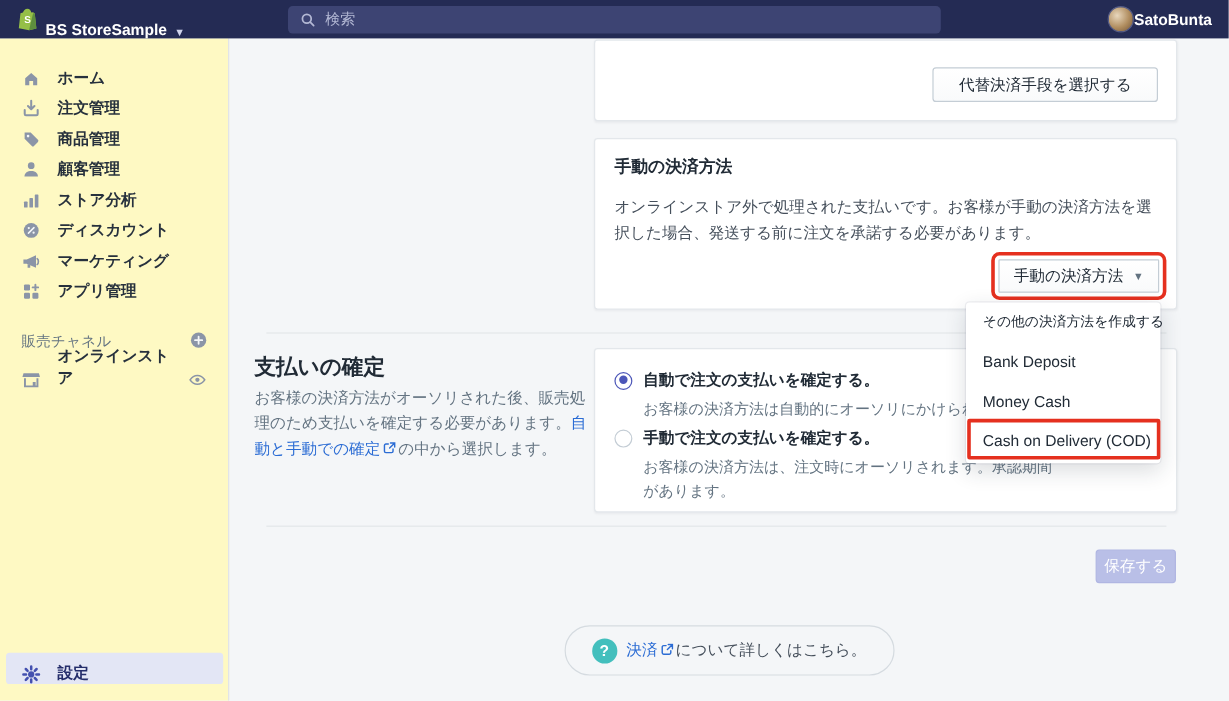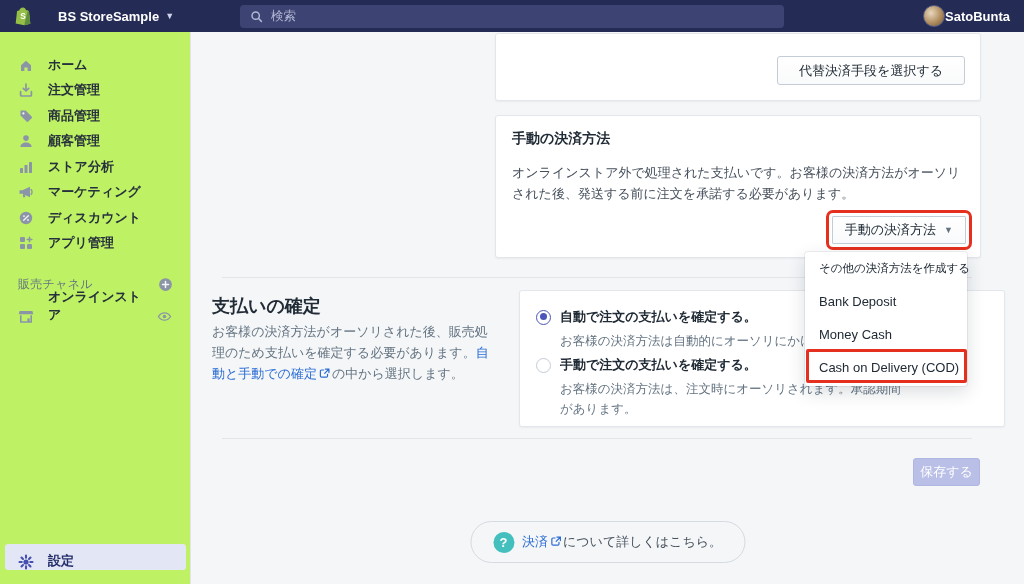--- a/index.html
+++ b/index.html
@@ -3,35 +3,35 @@
 <meta charset="utf-8">
 <style>
   * { margin:0; padding:0; box-sizing:border-box; }
   html,body { width:1024px; height:584px; overflow:hidden; }
   body { font-family:"Liberation Sans","DejaVu Sans",sans-serif; background:#f4f6f8; color:#212b36; }
   .page { position:relative; width:1024px; height:584px; }
 
   
   .topbar { position:absolute; left:0; top:0; width:1024px; height:32px; background:#242b54; display:flex; align-items:center; z-index:40; }
   .logo { position:absolute; left:12px; top:5px; width:22px; height:22px; }
-  .store-switcher { position:absolute; left:38px; top:0; height:32px; display:flex; align-items:center; gap:6px; color:#fff; font-size:13px; font-weight:700; cursor:pointer;margin-left:20px; }
+  .store-switcher { position:absolute; left:38px; top:0; height:32px; display:flex; align-items:flex-end; gap:6px; color:#fff; font-size:13px; font-weight:700; cursor:pointer; }
   .store-caret { font-size:9px; color:#cfd3ea; }
   .searchbox { position:absolute; left:240px; top:5px; width:544px; height:23px; background:#3d4473; border-radius:4px; display:flex; align-items:center; padding:0 10px; gap:8px; }
   .searchbox .ph { color:#b3b8d4; font-size:12.5px; }
   .userchip { position:absolute; right:14px; top:0; height:32px; display:flex; align-items:center; gap:0; }
   .avatar { width:22px; height:22px; border-radius:50%; background:radial-gradient(circle at 35% 35%, #e8d7bd, #b08d5f 55%, #6e5236); border:1px solid #555c86; }
   .username { color:#fff; font-size:13px; font-weight:600; }
 
   
-  .sidebar { position:absolute; left:0; top:32px; width:191px; height:552px; background:#bef264; border-right:1px solid #e1e4e8; z-index:30; }
+  .sidebar { position:absolute; left:0; top:32px; width:191px; height:552px; background:#fef9c3; border-right:1px solid #e1e4e8; z-index:30; }
   .nav { position:absolute; left:0; top:20px; width:100%; }
   .nav-item { display:flex; align-items:center; height:25.5px; padding-left:18px; gap:14px; cursor:pointer; }
   .nav-item .lbl { font-size:13px; font-weight:600; color:#27313d; }
   .nav-icon { width:16px; height:16px; flex:0 0 16px; }
-  .channels-hdr { position:absolute; left:18px; top:244px; width:155px; display:flex; align-items:center; justify-content:space-between; }
+  .channels-hdr { position:absolute; left:18px; top:244px; width:155px; display:flex; justify-content:space-between; }
   .channels-hdr .t { font-size:12px; color:#637381; letter-spacing:.3px; }
   .channel-row { position:absolute; left:0; top:266px; width:100%; height:26px; display:flex; align-items:flex-end; padding:0 18px; gap:14px; cursor:pointer; }
   .channel-row .lbl { font-size:13px; font-weight:600; color:#27313d; flex:1; }
   .settings-row { position:absolute; left:5px; top:512px; width:181px; height:26px; background:#e3e6f5; border-radius:3px; display:flex; align-items:flex-end; padding-left:13px; gap:14px; cursor:pointer; }
   .settings-row .lbl { font-size:13px; font-weight:600; color:#252e6b; }
 
   
   .main { position:absolute; left:191px; top:32px; width:833px; height:552px; background:#f4f6f8; }
   .card { position:absolute; background:#fff; border:1px solid #e3e7eb; border-radius:3px; box-shadow:0 1px 2px rgba(22,29,37,.05); }
   .card-alt { left:304px; top:1px; width:486px; height:68px; }
@@ -48,21 +48,21 @@
   .divider { position:absolute; height:1px; background:#e3e6e9; left:31px; width:750px; }
   .div1 { top:245px; }
   .div2 { top:406px; }
 
   .seccol { position:absolute; left:21px; width:278px; }
   .sec-title { top:262px; font-size:18px; font-weight:700; color:#212b36; }
   .sec-desc { top:289px; font-size:13px; line-height:21px; color:#637381; }
   .link { color:#2b6cd4; text-decoration:none; cursor:pointer; }
   .extlink-icon { display:inline-block; vertical-align:-1px; margin:0 2px; }
 
-  .card-capture { left:304px; top:258px; width:486px; height:137px;margin-left:24px; }
+  .card-capture { left:304px; top:258px; width:486px; height:137px; }
   .radio-row { position:absolute; left:16px; display:flex; align-items:center; gap:9px; }
   .radio { width:15px; height:15px; border-radius:50%; background:#fff; border:1.5px solid #c4cdd5; position:relative; flex:0 0 15px; }
   .radio.sel { border-color:#4c56b8; }
   .radio.sel::after { content:""; position:absolute; left:2.5px; top:2.5px; width:7px; height:7px; border-radius:50%; background:#4c56b8; }
   .radio-lbl { font-size:13px; font-weight:700; color:#212b36; white-space:nowrap; }
   .radio-desc { position:absolute; left:40px; font-size:12.5px; color:#637381; white-space:nowrap; line-height:20px; }
 
   .dropdown { position:absolute; left:614px; top:220px; width:162px; height:134px; background:#fff; border-radius:3px; z-index:20;
     box-shadow:0 0 0 1px rgba(39,44,84,.07), 0 6px 18px rgba(33,43,54,.16); }
   .dd-item { height:33px; display:flex; align-items:center; padding-left:14px; cursor:pointer; white-space:nowrap; }
@@ -143,35 +143,35 @@
         <svg class="nav-icon" viewBox="0 0 16 16">
           <rect x="2" y="9" width="3" height="5" rx=".6" fill="#8b95a7"></rect>
           <rect x="6.5" y="6" width="3" height="8" rx=".6" fill="#8b95a7"></rect>
           <rect x="11" y="3" width="3" height="11" rx=".6" fill="#8b95a7"></rect>
         </svg>
         <span class="lbl">ストア分析</span>
       </div>
 
       <div class="nav-item">
         <svg class="nav-icon" viewBox="0 0 16 16">
-          <path d="M1.5 6.3h2.8L12 2.8v10.4L4.3 9.7H1.5z" fill="#8b95a7"></path>
-          <path d="M5 10v3.2h2.2V10.6" fill="#8b95a7"></path>
-          <path d="M13 5.6c1.3.7 1.3 4.1 0 4.8" fill="none" stroke="#8b95a7" stroke-width="1.4" stroke-linecap="round"></path>
-        </svg>
-        <span class="lbl">マーケティング</span>
-      </div>
-
-      <div class="nav-item">
-        <svg class="nav-icon" viewBox="0 0 16 16">
           <circle cx="8" cy="8" r="6.2" fill="#8b95a7"></circle>
           <path d="M5.7 10.3l4.6-4.6" stroke="#f4f6f8" stroke-width="1.3" stroke-linecap="round"></path>
           <circle cx="6" cy="6.1" r=".95" fill="#f4f6f8"></circle>
           <circle cx="10" cy="9.9" r=".95" fill="#f4f6f8"></circle>
         </svg>
         <span class="lbl">ディスカウント</span>
+      </div>
+
+      <div class="nav-item">
+        <svg class="nav-icon" viewBox="0 0 16 16">
+          <path d="M1.5 6.3h2.8L12 2.8v10.4L4.3 9.7H1.5z" fill="#8b95a7"></path>
+          <path d="M5 10v3.2h2.2V10.6" fill="#8b95a7"></path>
+          <path d="M13 5.6c1.3.7 1.3 4.1 0 4.8" fill="none" stroke="#8b95a7" stroke-width="1.4" stroke-linecap="round"></path>
+        </svg>
+        <span class="lbl">マーケティング</span>
       </div>
 
       <div class="nav-item">
         <svg class="nav-icon" viewBox="0 0 16 16">
           <rect x="2" y="2" width="5" height="5" rx="1" fill="#8b95a7"></rect>
           <rect x="2" y="9" width="5" height="5" rx="1" fill="#8b95a7"></rect>
           <rect x="9" y="9" width="5" height="5" rx="1" fill="#8b95a7"></rect>
           <path d="M11.5 2.2v4.6M9.2 4.5h4.6" stroke="#8b95a7" stroke-width="1.6" stroke-linecap="round"></path>
         </svg>
         <span class="lbl">アプリ管理</span>
@@ -209,21 +209,21 @@
   </div>
 
   <div class="main">
 
     <div class="card card-alt">
       <button class="btn alt-btn">代替決済手段を選択する</button>
     </div>
 
     <div class="card card-manual">
       <div class="title">手動の決済方法</div>
-      <div class="desc">オンラインストア外で処理された支払いです。お客様の決済方法がオーソリされた後、発送する前に注文を承諾する必要があります。</div>
+      <div class="desc">オンラインストア外で処理された支払いです。お客様が手動の決済方法を選択した場合、発送する前に注文を承諾する必要があります。</div>
       <button class="btn manual-dd-btn annotate">
         <span>手動の決済方法</span>
         <span class="caret">▼</span>
       </button>
     </div>
 
     <div class="divider div1"></div>
 
     <div class="seccol sec-title">支払いの確定</div>
     <div class="seccol sec-desc"><span>お客様の決済方法がオーソリされた後、販売処理のため支払いを確定する必要があります。</span><a class="link">自動と手動での確定</a><svg class="extlink-icon" width="11" height="11" viewBox="0 0 12 12">

